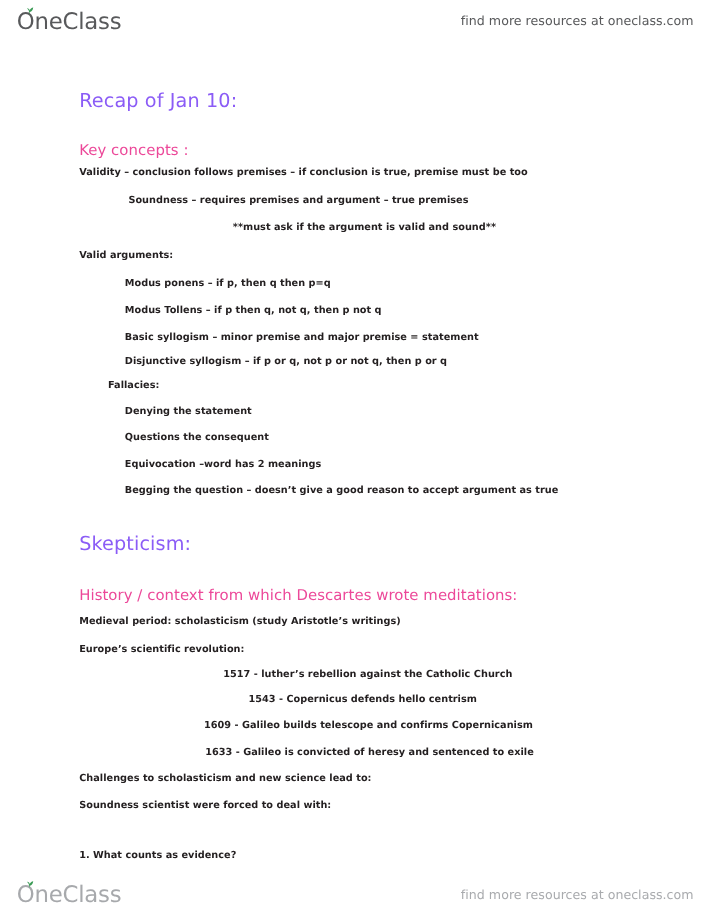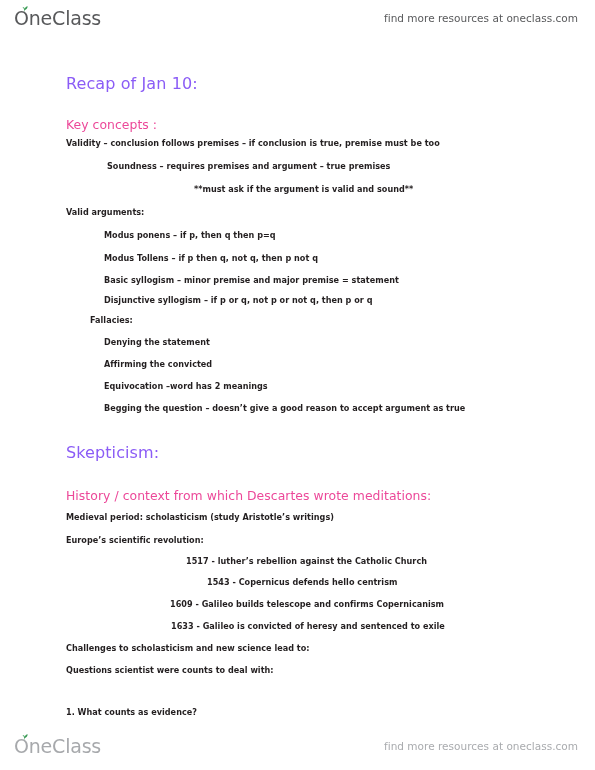--- a/index.html
+++ b/index.html
@@ -132,37 +132,37 @@
         <div class="line" style="left: 66px; top: 138px;">Validity – conclusion follows premises – if conclusion is true, premise must be too</div>
         <div class="line" style="left: 66px; top: 161px; margin-left: 41px;">Soundness – requires premises and argument – true premises</div>
         <div class="line" style="left: 194px; top: 184px;">**must ask if the argument is valid and sound**</div>
         <div class="line" style="left: 66px; top: 207px;">Valid arguments:</div>
         <div class="line" style="left: 104px; top: 230px;">Modus ponens – if p, then q then p=q</div>
         <div class="line" style="left: 104px; top: 253px;">Modus Tollens – if p then q, not q, then p not q</div>
         <div class="line" style="left: 104px; top: 275px;">Basic syllogism – minor premise and major premise = statement</div>
         <div class="line" style="left: 104px; top: 295px;">Disjunctive syllogism – if p or q, not p or not q, then p or q</div>
         <div class="line" style="left: 66px; top: 315px; padding-left: 24px;">Fallacies:</div>
         <div class="line" style="left: 104px; top: 337px;">Denying the statement</div>
-        <div class="line" style="left: 104px; top: 359px;">Affirming the convicted</div>
+        <div class="line" style="left: 104px; top: 359px;">Questions the consequent</div>
         <div class="line" style="left: 104px; top: 381px;">Equivocation –word has 2 meanings</div>
         <div class="line" style="left: 104px; top: 403px;">Begging the question – doesn’t give a good reason to accept argument as true</div>
       </div>
 
     <div class="h1" id="title2" style="left: 66px; top: 443px;">Skepticism:</div>
     <div class="h2" id="sub2" style="left: 66px; top: 488px;">History / context from which Descartes wrote meditations:</div>
 
     <div id="section2-lines">
         <div class="line" style="left: 66px; top: 512px;">Medieval period: scholasticism (study Aristotle’s writings)</div>
         <div class="line" style="left: 66px; top: 535px;">Europe’s scientific revolution:</div>
         <div class="line" style="left: 186px; top: 556px;">1517 - luther’s rebellion against the Catholic Church</div>
         <div class="line" style="left: 207px; top: 577px;">1543 - Copernicus defends hello centrism</div>
         <div class="line" style="left: 170px; top: 599px;">1609 - Galileo builds telescope and confirms Copernicanism</div>
         <div class="line" style="left: 171px; top: 621px;">1633 - Galileo is convicted of heresy and sentenced to exile</div>
         <div class="line" style="left: 66px; top: 643px; text-align: center;">Challenges to scholasticism and new science lead to:</div>
-        <div class="line" style="left: 66px; top: 665px;">Questions scientist were counts to deal with:</div>
+        <div class="line" style="left: 66px; top: 665px;">Soundness scientist were forced to deal with:</div>
         <div class="line" style="left: 66px; top: 687px; margin-top: 20px;">1. What counts as evidence?</div>
       </div>
 
   </div>
 
   <div class="banner banner-bottom">
     <div class="logo">
       <svg class="logo-sprout" viewBox="0 0 12 11">
         <path d="M6 10 C6 6.5 5.2 4.2 3.2 2.6 C5.0 2.5 6.2 3.6 6.4 5.2 C7.0 3.2 8.4 2.1 10.4 1.8 C10.0 4.6 8.6 6.3 6.6 7.0 Z" fill="#3a9b55"></path>
       </svg>

